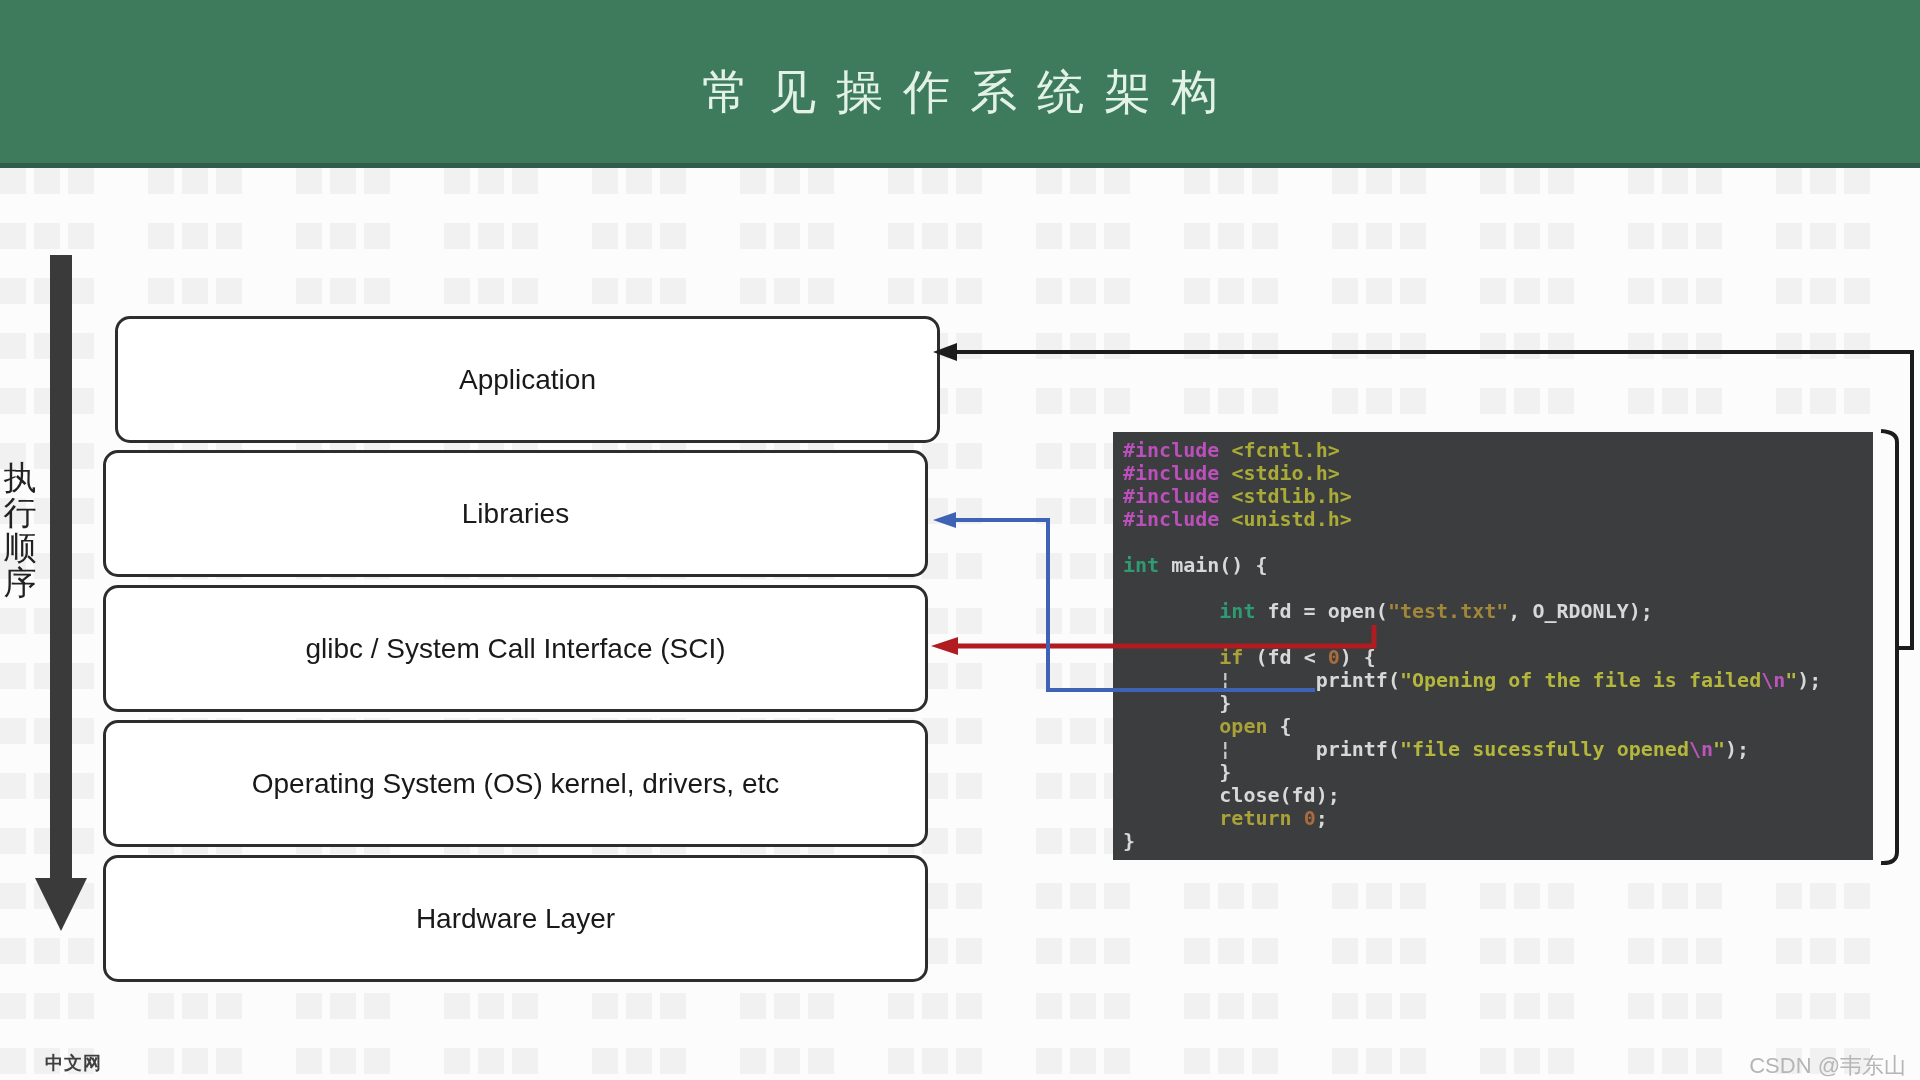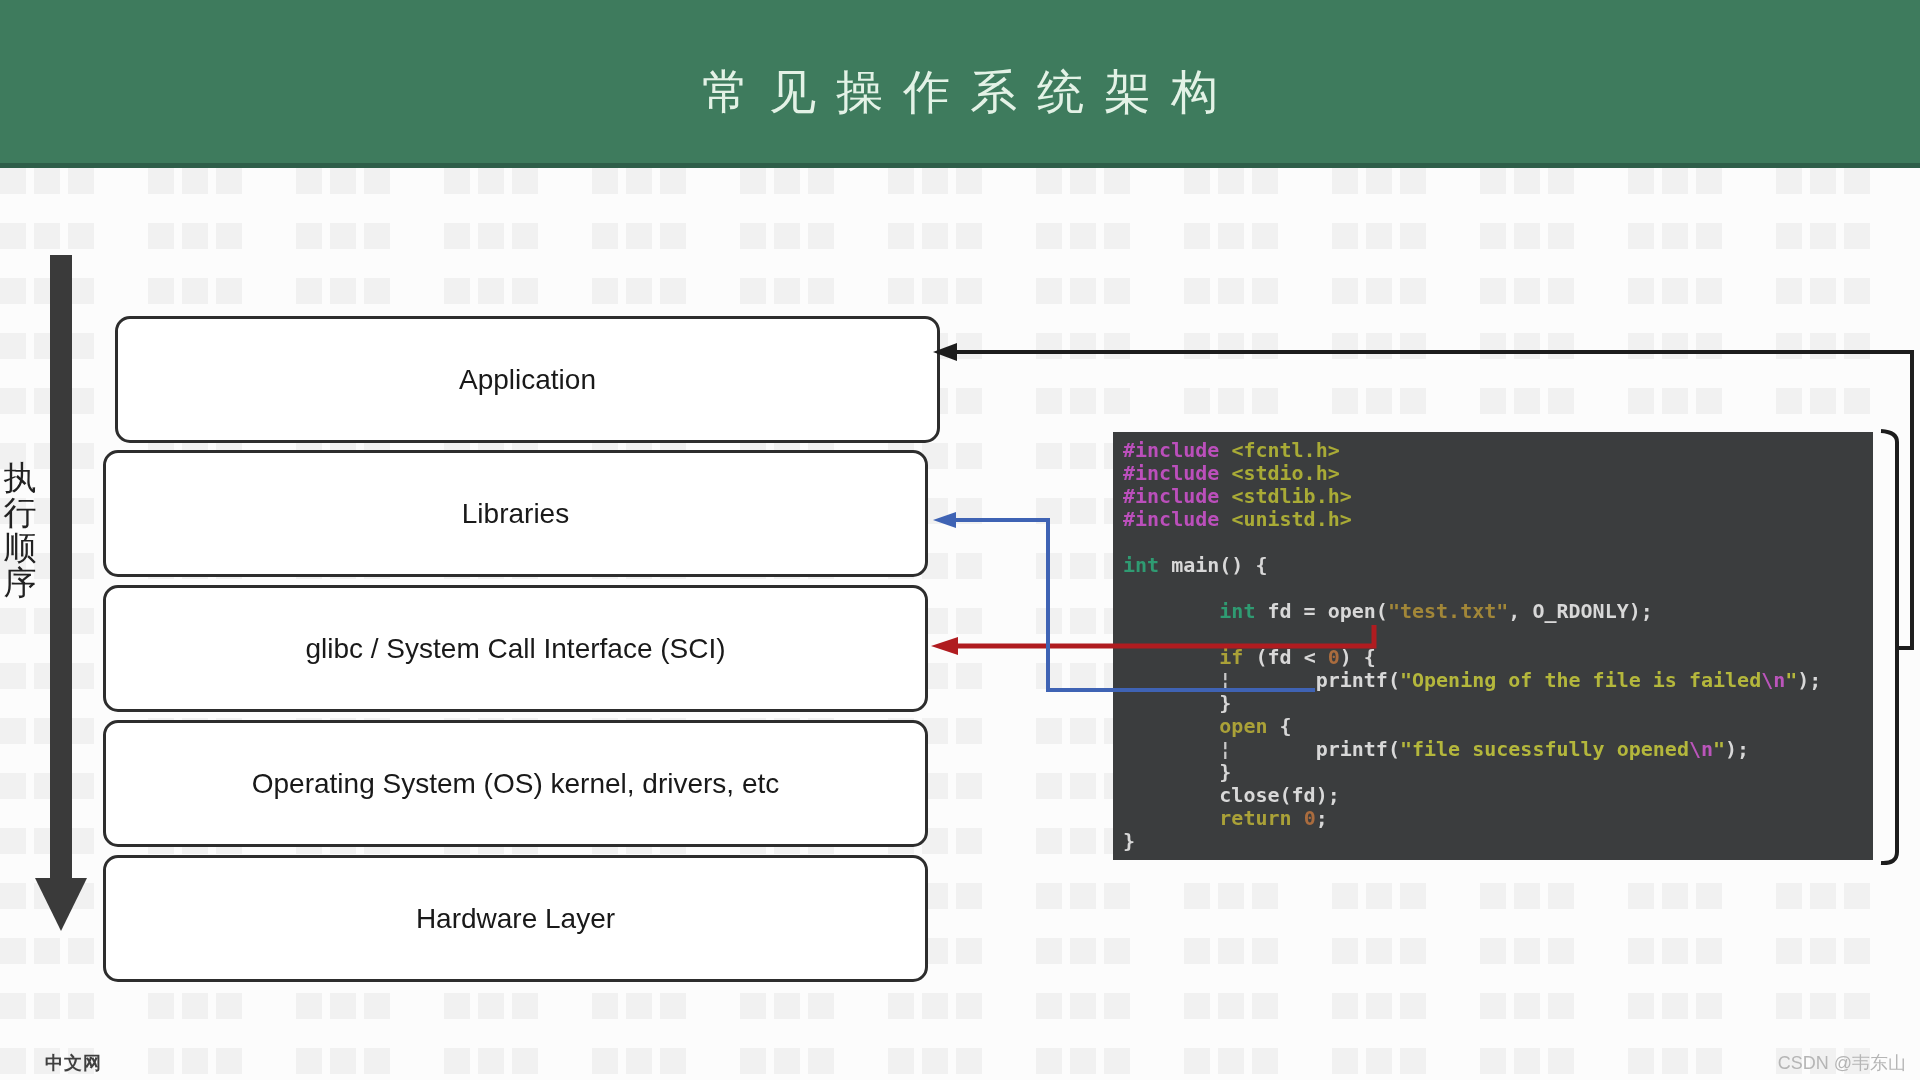--- a/index.html
+++ b/index.html
@@ -70,21 +70,21 @@
     background:#e23b2e; border-radius:50%;
     display:flex; align-items:center; justify-content:center;
     color:#fff; font-size:13px; font-weight:700; font-style:italic;
   }
   .php-site{
     position:absolute; left:45px; top:1051px;
     font-size:18px; font-weight:700; color:#3f3f3f; letter-spacing:1px;
   }
   .credit{
     position:absolute; right:14px; top:1051px;
-    font-size:18px; color:#b5b5b5;
+    font-size:22px; color:#b5b5b5;
   }
 </style>
 </head>
 <body>
 
 <div class="stage">
 
   <div class="header" style="background: rgb(62, 123, 93);">
     <div class="title" style="color: rgb(227, 242, 230);">常见操作系统架构</div>
   </div>

